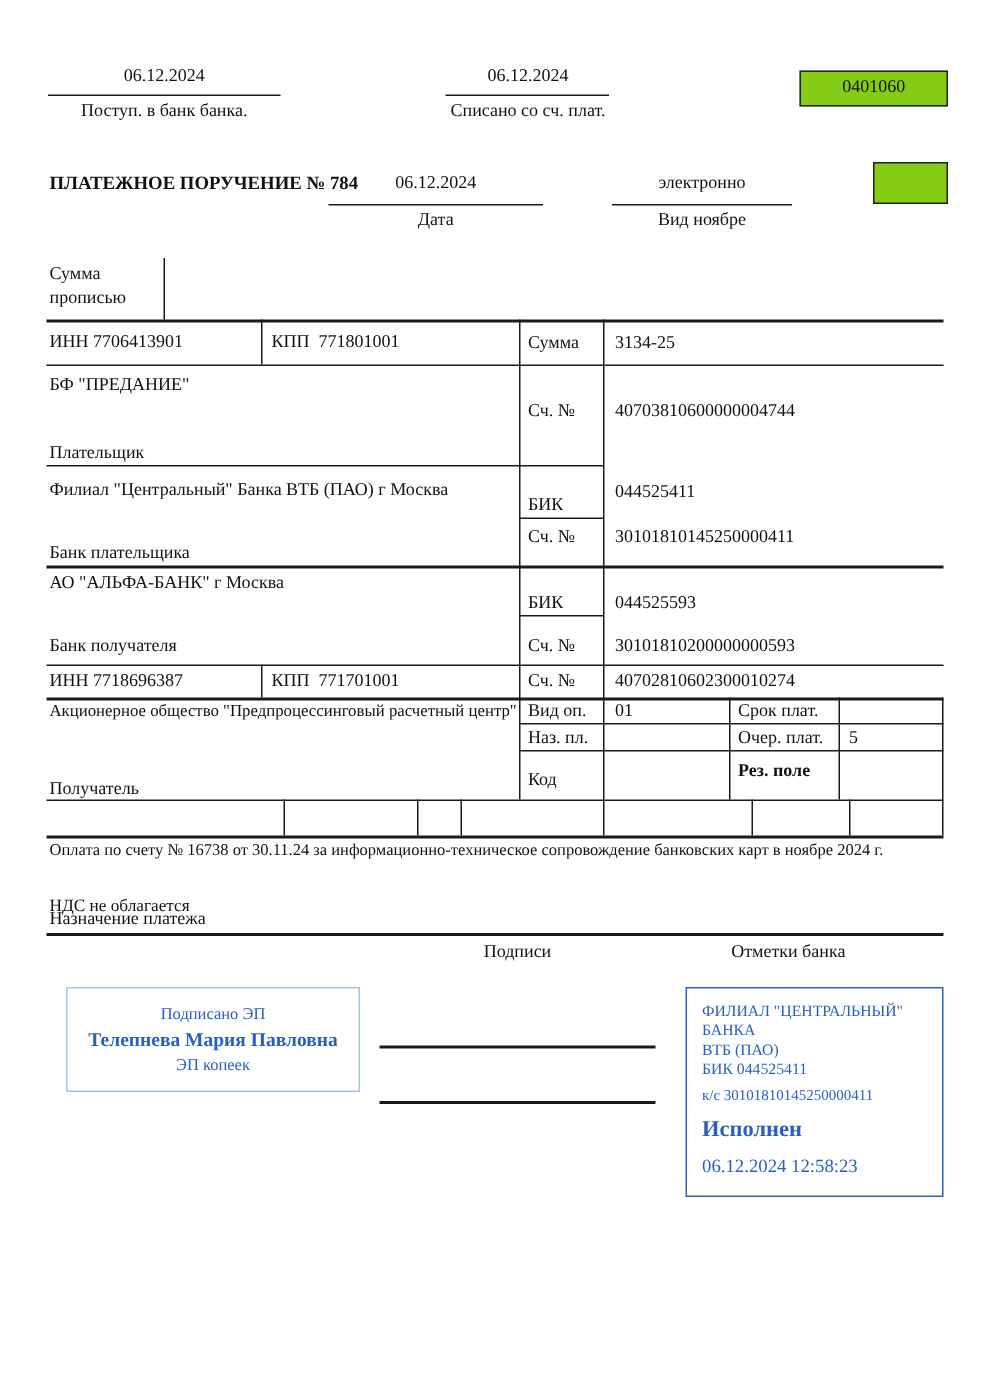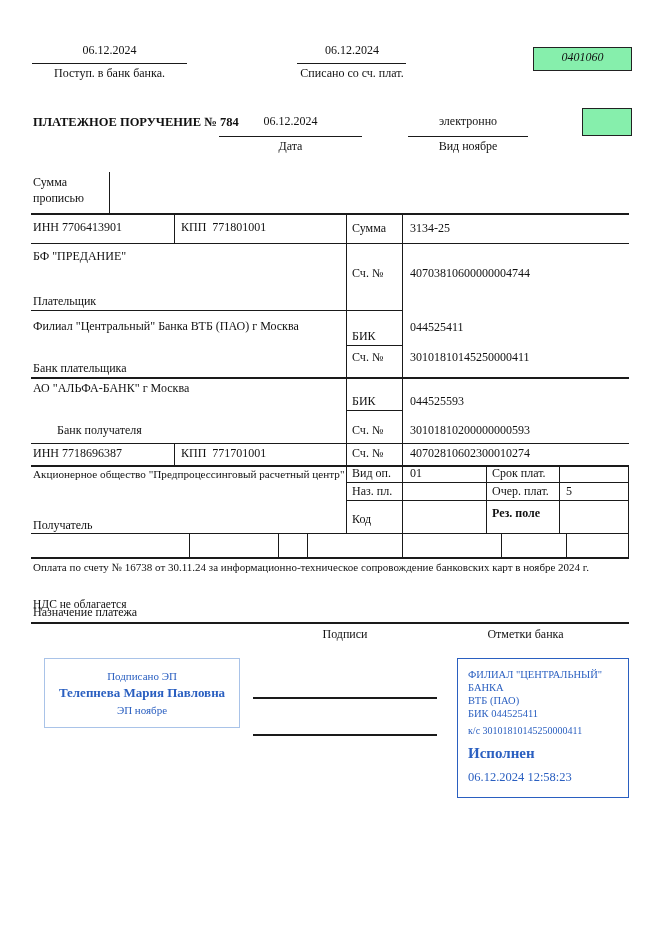--- a/index.html
+++ b/index.html
@@ -8,21 +8,21 @@
     font-family:"Liberation Serif", serif;color:#111;overflow:hidden;
     margin:0 auto;
   }
   .t{position:absolute;font-size:12px;line-height:1.15;white-space:pre;}
   .c{text-align:center;}
   .b{font-weight:bold;}
   .sm{font-size:11.2px;}
   .hl{position:absolute;background:#1a1a1a;height:1px;}
   .hl2{height:2px;}
   .vl{position:absolute;background:#1a1a1a;width:1px;}
-  .box{position:absolute;border:1.5px solid #222;background:#86efac;font-style:italic;}
+  .box{position:absolute;border:1.5px solid #222;background:#84cc16;}
   .stamp-left{
     position:absolute;left:44px;top:658px;width:194px;height:68px;
     border:1px solid var(--stamp-border);
     display:flex;flex-direction:column;justify-content:center;align-items:center;
     gap:3px;
   }
   .stamp-left .l1,.stamp-left .l3{font-size:11px;color:var(--stamp-blue);}
   .stamp-left .l2{font-size:13px;font-weight:bold;color:var(--stamp-blue);}
   .stamp-right{
     position:absolute;left:457px;top:658px;width:172px;height:140px;
@@ -108,21 +108,21 @@
   <div class="t" style="left:352px;top:330px;">БИК</div>
   <div class="t" style="left:352px;top:351px;">Сч. №</div>
   <div class="t" style="left:410px;top:351px;">30101810145250000411</div>
   <div class="t" style="left:33px;top:362px;">Банк плательщика</div>
 
   <div class="t" style="left:33px;top:382px;">АО "АЛЬФА-БАНК" г Москва</div>
   <div class="t" style="left:410px;top:395px;">044525593</div>
   <div class="t" style="left:352px;top:395px;">БИК</div>
   <div class="t" style="left:352px;top:424px;">Сч. №</div>
   <div class="t" style="left:410px;top:424px;">30101810200000000593</div>
-  <div class="t" style="left:33px;top:424px;margin-left:24px;">Банк получателя</div>
+  <div class="t" style="left:33px;top:424px;">Банк получателя</div>
 
   <div class="t" style="left:33px;top:447px;">ИНН 7718696387</div>
   <div class="t" style="left:181px;top:447px;">КПП  771701001</div>
   <div class="t" style="left:352px;top:447px;">Сч. №</div>
   <div class="t" style="left:410px;top:447px;">40702810602300010274</div>
   <div class="t sm" style="left:33px;top:468px;">Акционерное общество "Предпроцессинговый расчетный центр"</div>
   <div class="t" style="left:352px;top:467px;">Вид оп.</div>
   <div class="t" style="left:410px;top:467px;">01</div>
   <div class="t" style="left:492px;top:467px;">Срок плат.</div>
   <div class="t" style="left:352px;top:485px;">Наз. пл.</div>
@@ -136,21 +136,21 @@
   <div class="t" style="left:33px;top:578px;font-size:11.5px;margin-top:20px;">НДС не облагается</div>
   <div class="t" style="left:33px;top:606px;">Назначение платежа</div>
   <div class="hl hl2" style="left:31px;top:622px;width:598px;"></div>
 
   <div class="t c" style="left:300px;top:628px;width:90px;">Подписи</div>
   <div class="t c" style="left:468px;top:628px;width:115px;">Отметки банка</div>
 
   <div class="stamp-left">
     <div class="l1">Подписано ЭП</div>
     <div class="l2">Телепнева Мария Павловна</div>
-    <div class="l3">ЭП ноябре</div>
+    <div class="l3">ЭП копеек</div>
   </div>
 
   <div class="hl hl2" style="left:253px;top:697px;width:184px;"></div>
   <div class="hl hl2" style="left:253px;top:734px;width:184px;"></div>
 
   <div class="stamp-right">
     <div class="bank">ФИЛИАЛ "ЦЕНТРАЛЬНЫЙ" БАНКА</div>
     <div class="bank">ВТБ (ПАО)</div>
     <div class="bik">БИК 044525411</div>
     <div class="ks">к/с 30101810145250000411</div>

